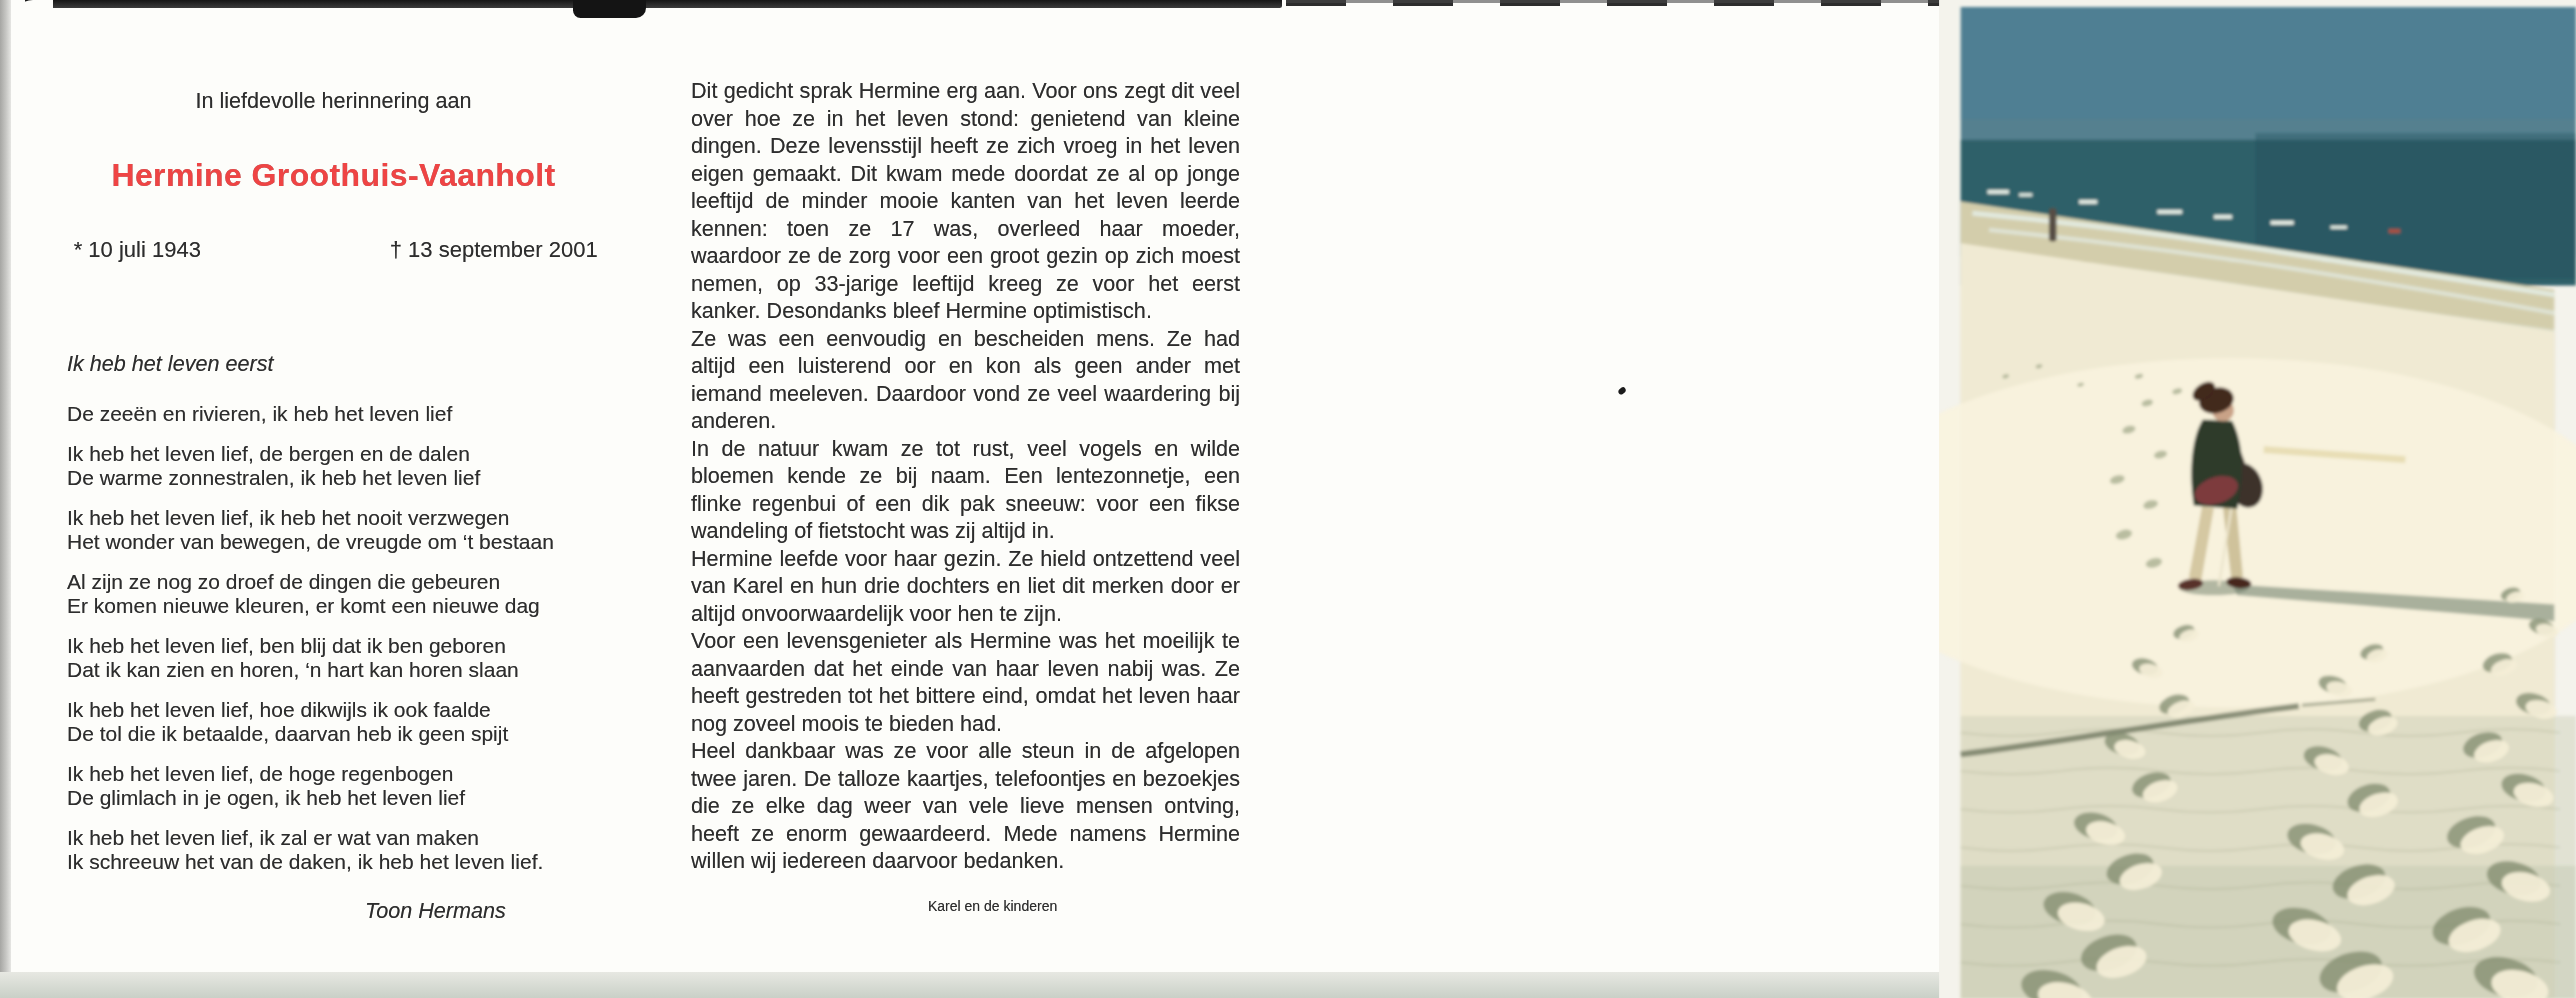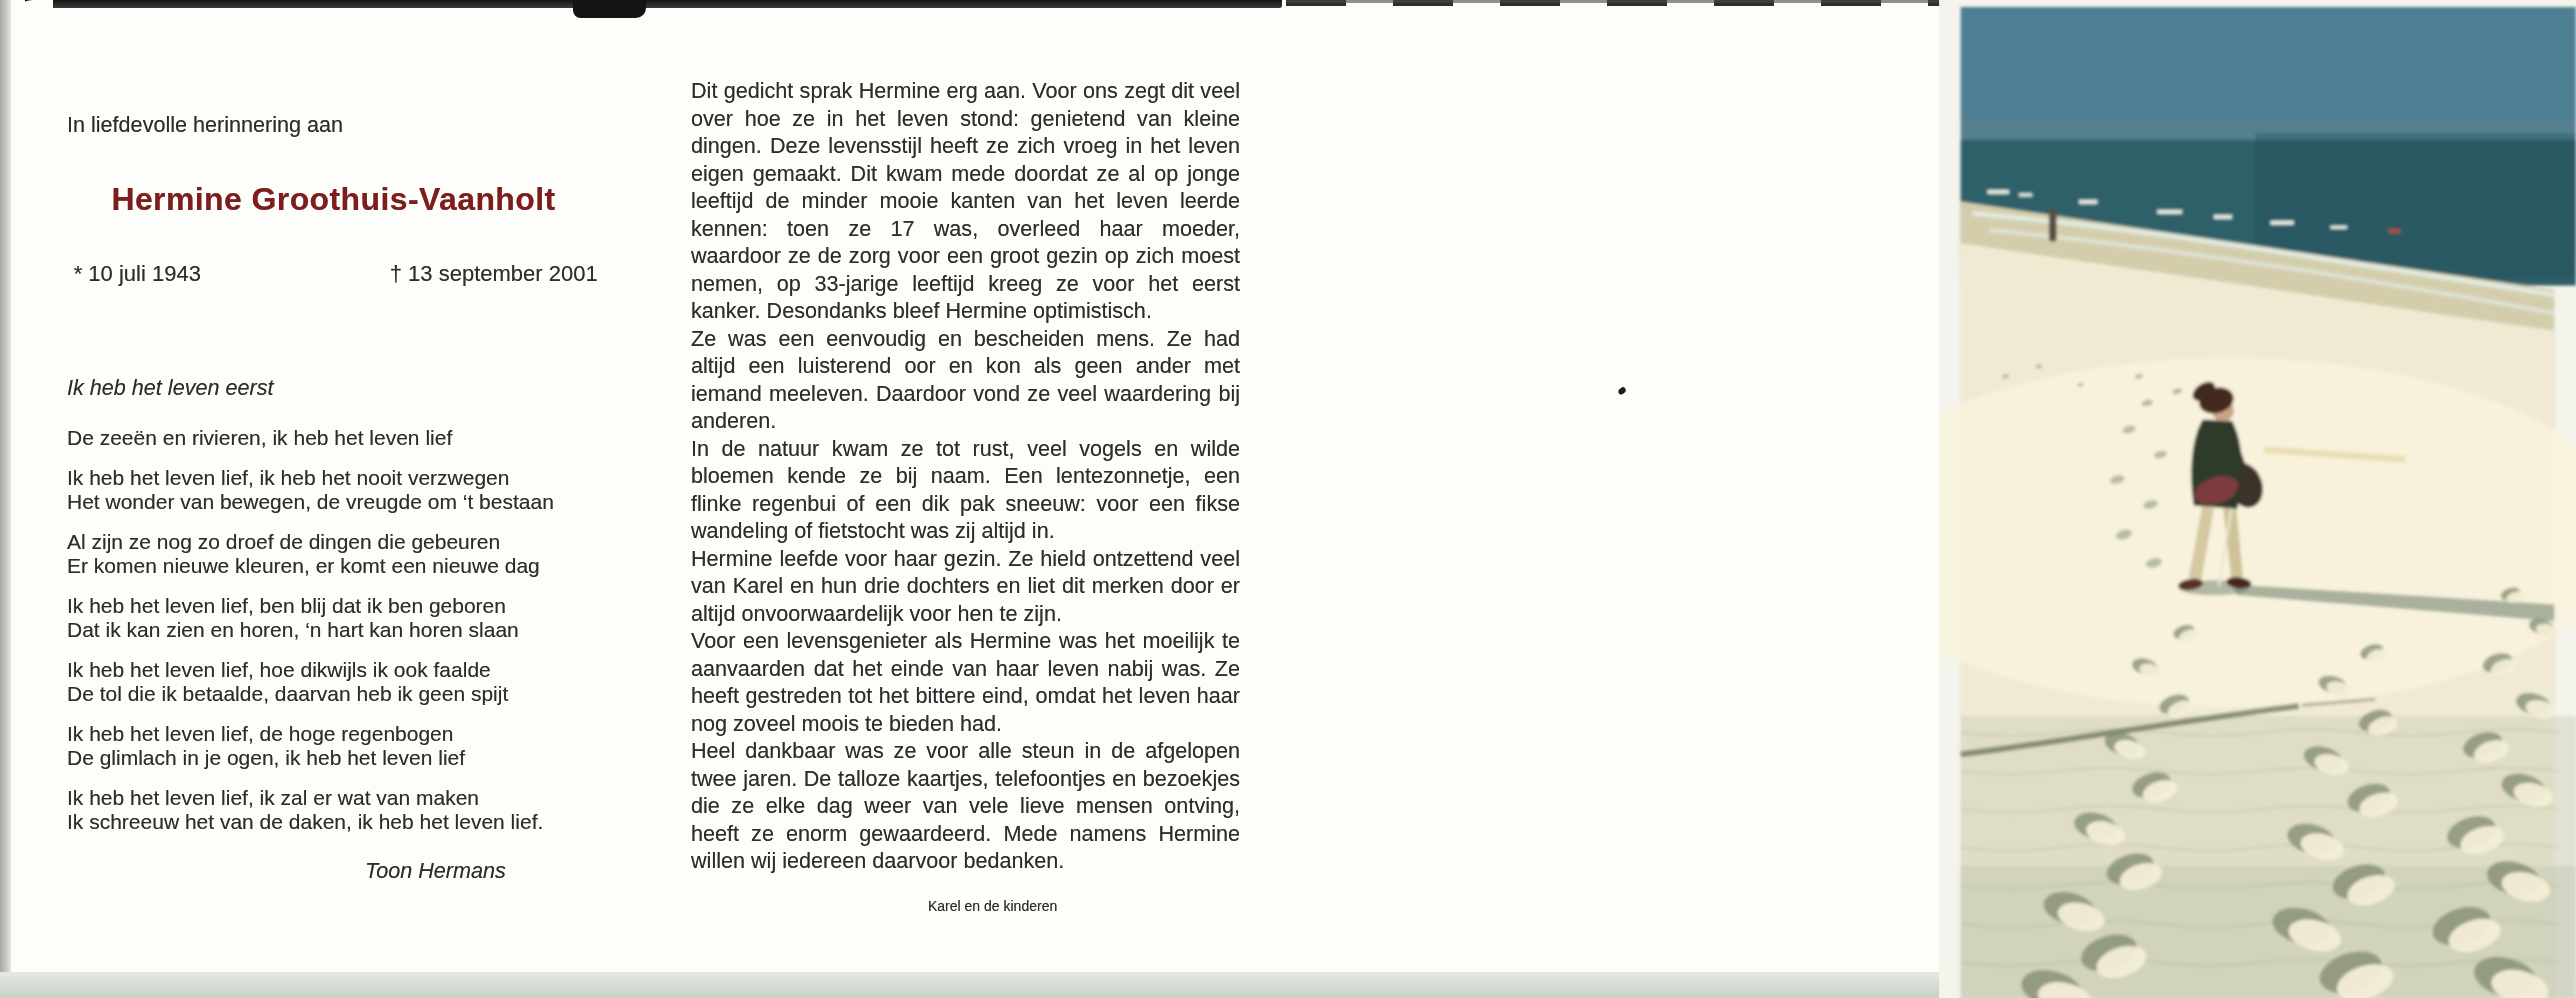--- a/index.html
+++ b/index.html
@@ -22,23 +22,23 @@
   .corner-tl{position:absolute;left:10.8px;top:0;width:42px;height:21.6px;
     background:#fdfdfa;border-top-left-radius:25px;}
   .edge-bottom{position:absolute;left:0;top:972px;width:2576px;height:27px;
     background:linear-gradient(180deg,#e7e8e2,#c8cfc6);}
   .edge-bottom-right{position:absolute;left:1939px;top:980px;width:637px;height:18.3px;
     background:#b5c2c0;opacity:.85;}
   .speck{position:absolute;left:1618px;top:388px;width:7.5px;height:5.8px;background:#1b1b1b;
     border-radius:60% 40% 55% 45%;transform:rotate(-35deg);}
   
   .panel-left{position:absolute;left:67px;top:0;width:533px;}
-  .memorial-line{margin-top:112px;font-size:21.6px;
+  .memorial-line{margin-top:88px;text-align:center;font-size:21.6px;
     text-shadow:0 0 0.5px rgba(45,45,45,.55);}
-  .name{margin:43px 0 0 0;text-align:center;font-size:32px;font-weight:bold;color:#7f1d1d;
+  .name{margin:43px 0 0 0;text-align:center;font-size:32px;font-weight:bold;color:#ef4444;
     letter-spacing:0.4px;text-shadow:0 0 0.6px rgba(20,20,20,.5);}
   .dates{margin-top:43px;display:flex;justify-content:space-between;width:524px;
     padding-left:6.7px;font-size:22px;text-shadow:0 0 0.5px rgba(45,45,45,.5);}
   .poem-title{margin-top:88px;font-style:italic;font-size:21.6px;
     text-shadow:0 0 0.5px rgba(45,45,45,.5);}
   .poem-body{margin-top:25px;font-size:21px;line-height:24px;
     text-shadow:0 0 0.5px rgba(45,45,45,.5);}
   .stanza{margin-bottom:16px;}
   .poem-author{margin-top:24px;margin-left:298px;font-style:italic;font-size:21.6px;
     text-shadow:0 0 0.5px rgba(45,45,45,.5);}
@@ -71,20 +71,24 @@
     <h1 class="name">Hermine Groothuis-Vaanholt</h1>
     <div class="dates">
       <span>* 10 juli 1943</span>
       <span>† 13 september 2001</span>
     </div>
     <div class="poem">
       <div class="poem-title">Ik heb het leven eerst</div>
       <div class="poem-body">
         <div class="stanza">
           <div>De zeeën en rivieren, ik heb het leven lief</div>
+        </div>
+        <div class="stanza">
+          <div>Ik heb het leven lief, de bergen en de dalen</div>
+          <div>De warme zonnestralen, ik heb het leven lief</div>
         </div>
         <div class="stanza">
           <div>Ik heb het leven lief, ik heb het nooit verzwegen</div>
           <div>Het wonder van bewegen, de vreugde om ‘t bestaan</div>
         </div>
         <div class="stanza">
           <div>Al zijn ze nog zo droef de dingen die gebeuren</div>
           <div>Er komen nieuwe kleuren, er komt een nieuwe dag</div>
         </div>
         <div class="stanza">

